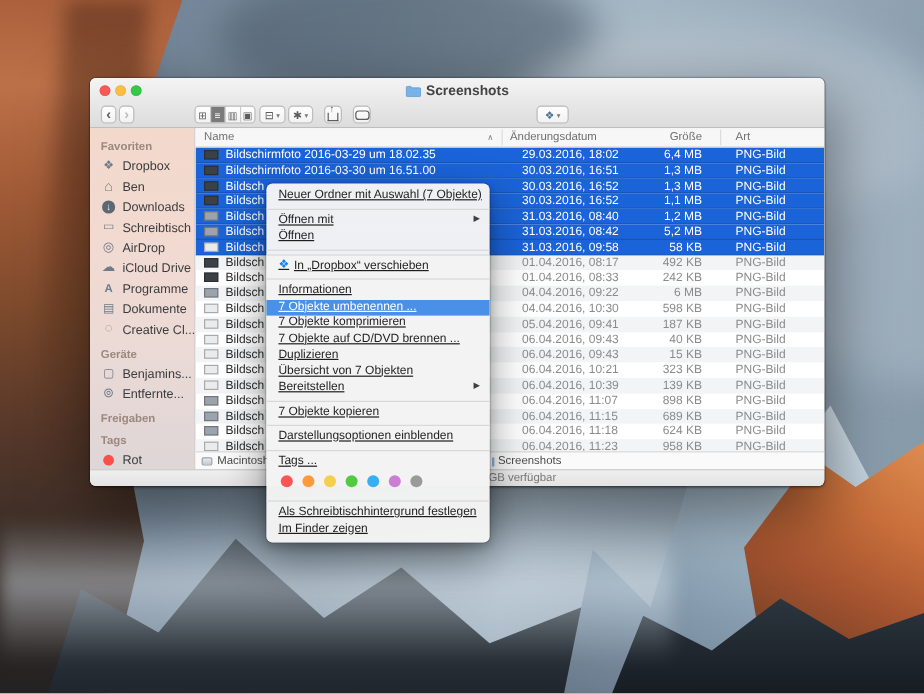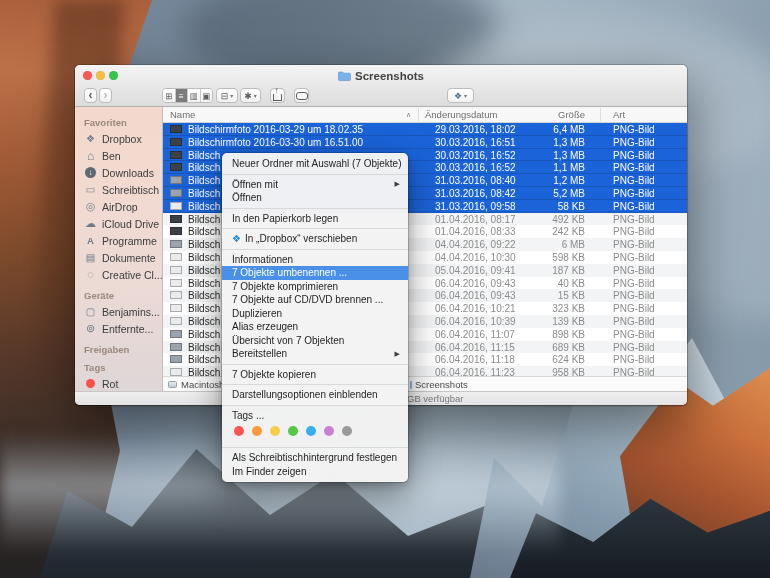--- a/index.html
+++ b/index.html
@@ -118,21 +118,21 @@
   .crumb-sliver{width:2px;height:8px;background:#8fb3d8;border-radius:1px;}
 
   .statusbar{flex:none;height:13px;position:relative;background:linear-gradient(#efefef,#e3e3e3);
     border-top:1px solid #c6c6c6;font-size:9.5px;color:#787878;}
   .statustext{position:absolute;left:332px;top:1px;}
 
   
   .menu{position:absolute;left:222px;top:153px;width:186px;box-sizing:border-box;padding:4px 0;z-index:50;
     background:rgba(243,243,243,.985);border-radius:5px;font-size:10px;color:#1e1e1e;
     box-shadow:0 0 0 1px rgba(0,0,0,.16),0 3px 8px rgba(0,0,0,.2),0 14px 36px rgba(0,0,0,.4);}
-  .mi{height:13.5px;display:flex;align-items:center;gap:4px;padding:0 10px;position:relative;white-space:nowrap;}
+  .mi{height:13.5px;display:flex;gap:4px;padding:0 10px;position:relative;white-space:nowrap;text-decoration:underline;}
   .mi.hl{background:#4a90e8;color:#fff;}
   .mi .subarrow{position:absolute;right:8px;font-size:7px;color:#3f3f3f;}
   .mi .mi-dbx{color:#1084e9;font-size:10px;line-height:1;}
   .msep{height:1px;background:#d8d8d8;margin:3px 0;}
   .msep.big{margin-top:8px;}
   .tagsrow{display:flex;gap:8px;padding:4px 12px 3px;}
   .tdot{width:10px;height:10px;border-radius:50%;}
 </style>
 </head>
 <body>
@@ -429,46 +429,40 @@
       </div>
       <div class="msep"></div>
       <div class="mi">
         <span>Öffnen mit</span>
         <span class="subarrow">▶</span>
       </div>
       <div class="mi">
         <span>Öffnen</span>
       </div>
       <div class="msep"></div>
-      <div class="mi">
-        <span>In den Papierkorb legen</span>
-      </div>
       <div class="msep"></div>
       <div class="mi">
         <span class="mi-dbx">❖</span>
         <span>In „Dropbox“ verschieben</span>
       </div>
       <div class="msep"></div>
       <div class="mi">
         <span>Informationen</span>
       </div>
       <div class="mi hl">
         <span>7 Objekte umbenennen ...</span>
       </div>
       <div class="mi">
         <span>7 Objekte komprimieren</span>
       </div>
       <div class="mi">
         <span>7 Objekte auf CD/DVD brennen ...</span>
       </div>
       <div class="mi">
         <span>Duplizieren</span>
-      </div>
-      <div class="mi">
-        <span>Alias erzeugen</span>
       </div>
       <div class="mi">
         <span>Übersicht von 7 Objekten</span>
       </div>
       <div class="mi">
         <span>Bereitstellen</span>
         <span class="subarrow">▶</span>
       </div>
       <div class="msep"></div>
       <div class="mi">

